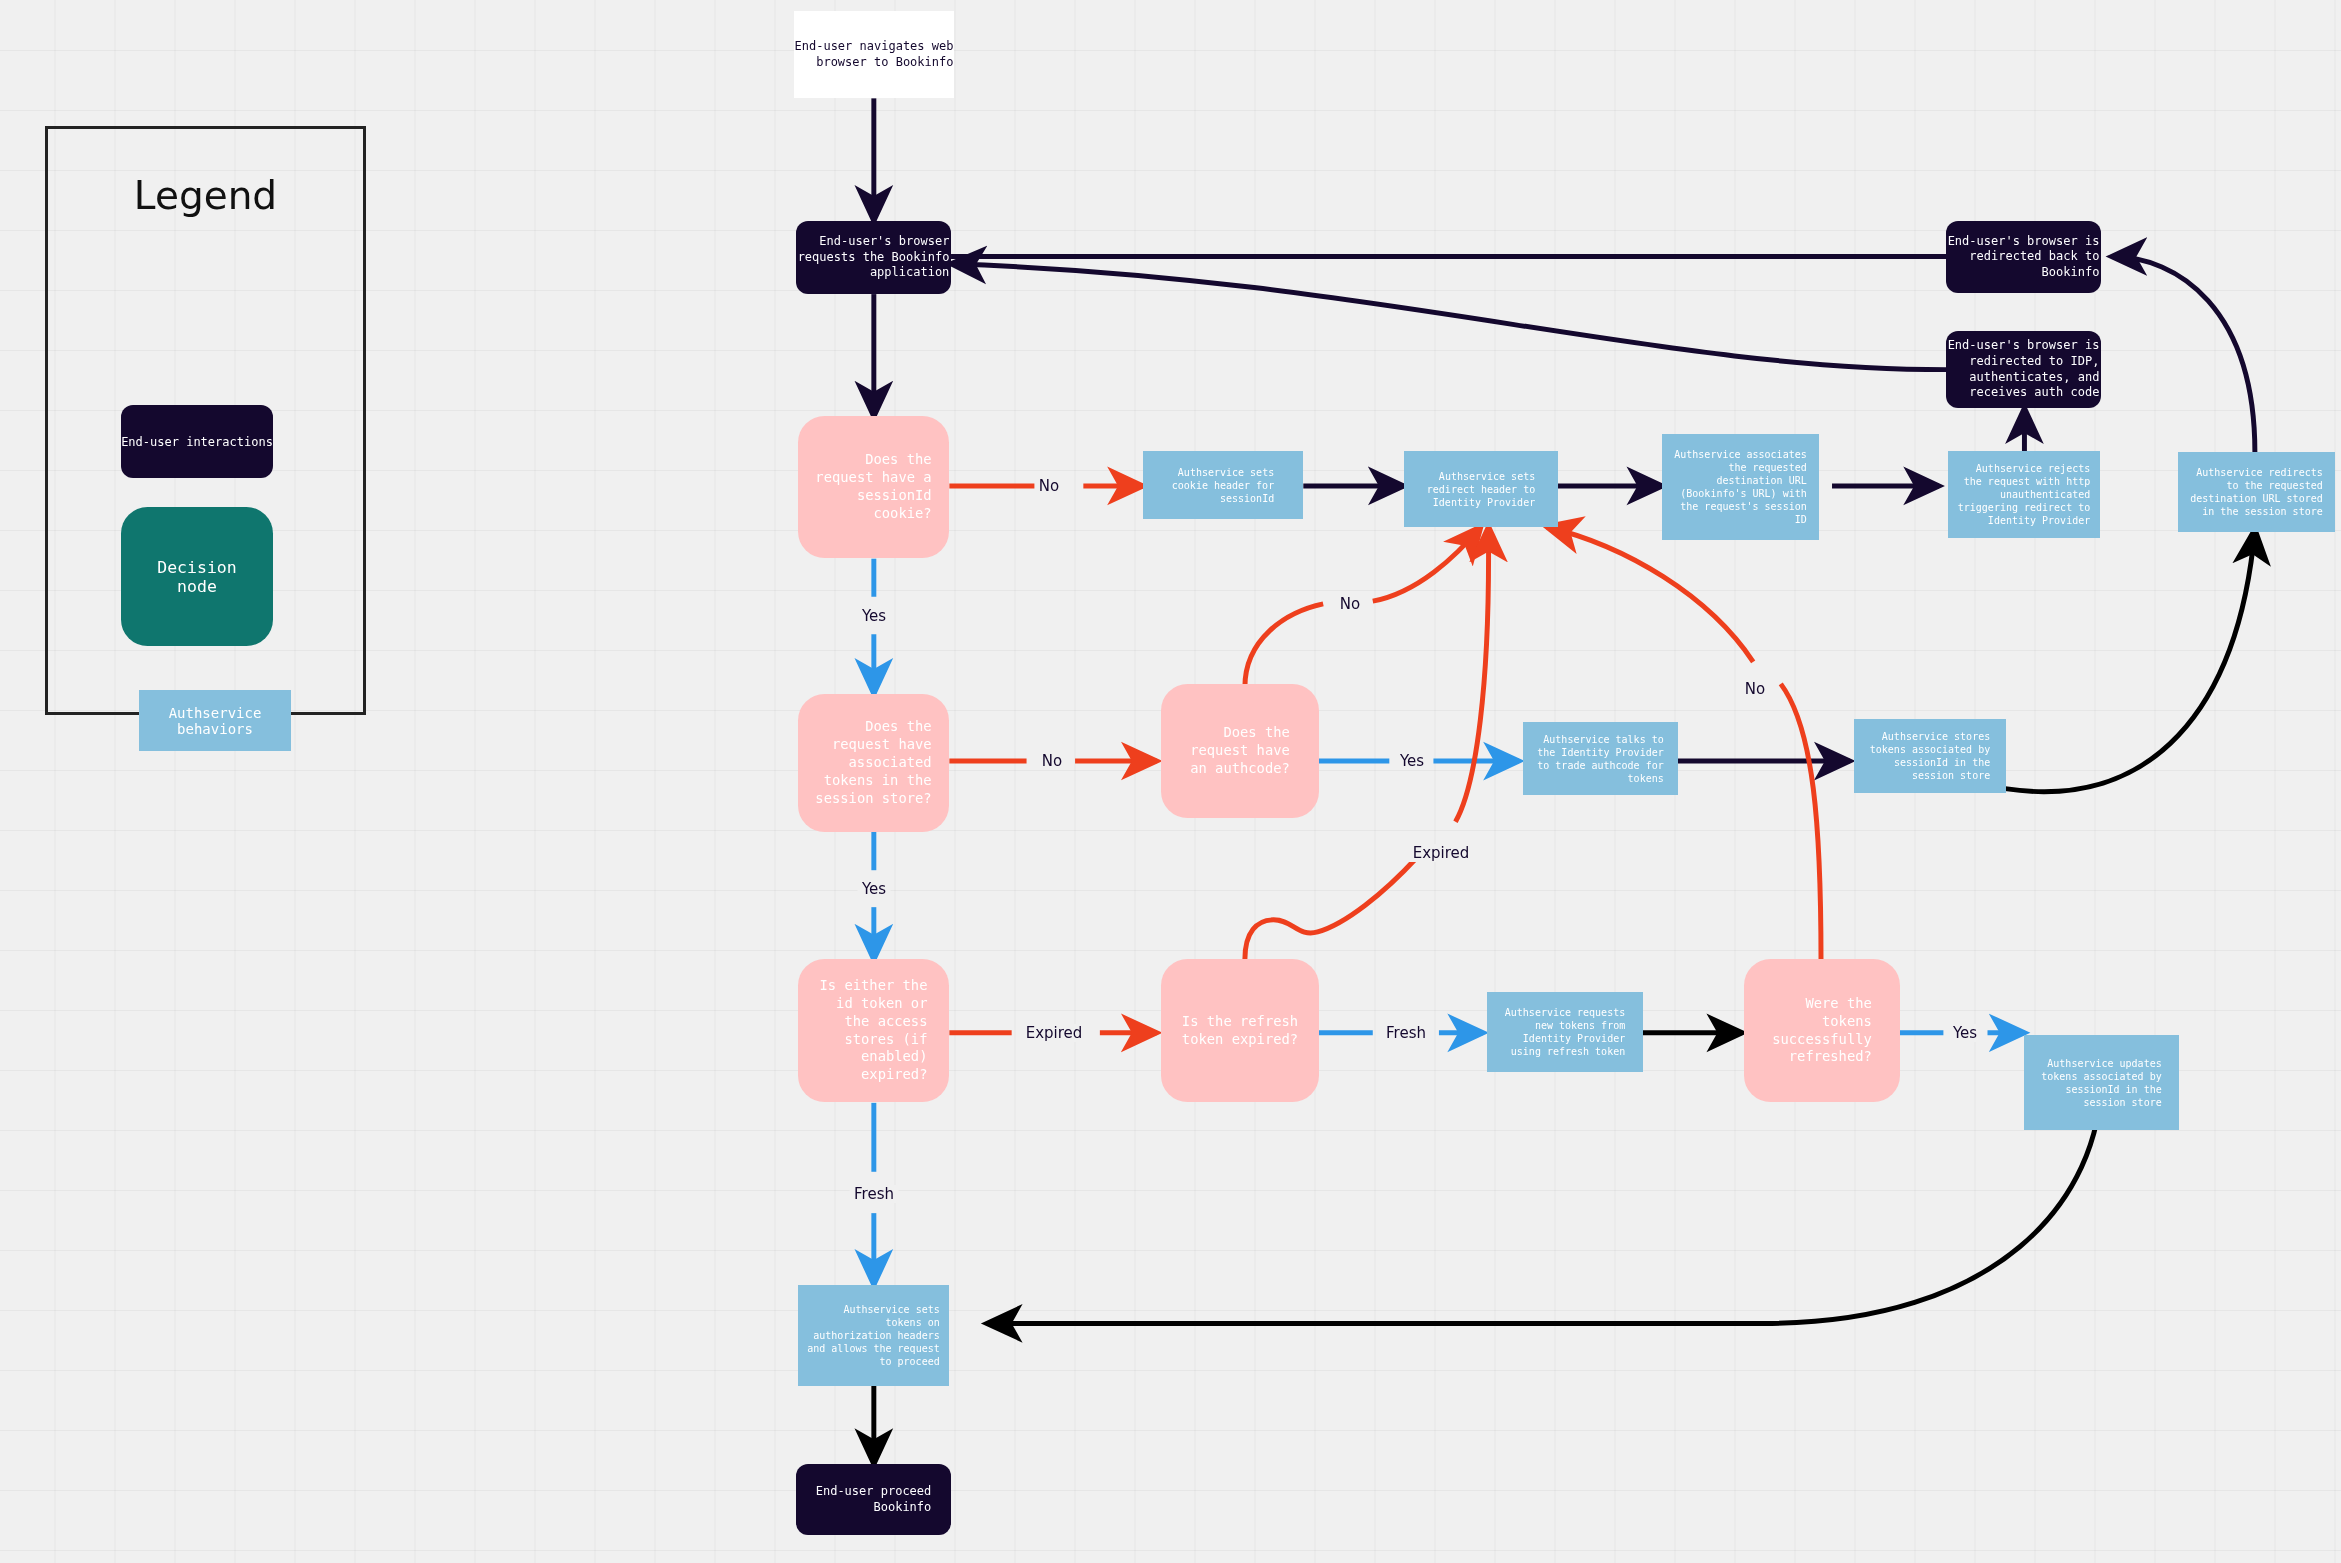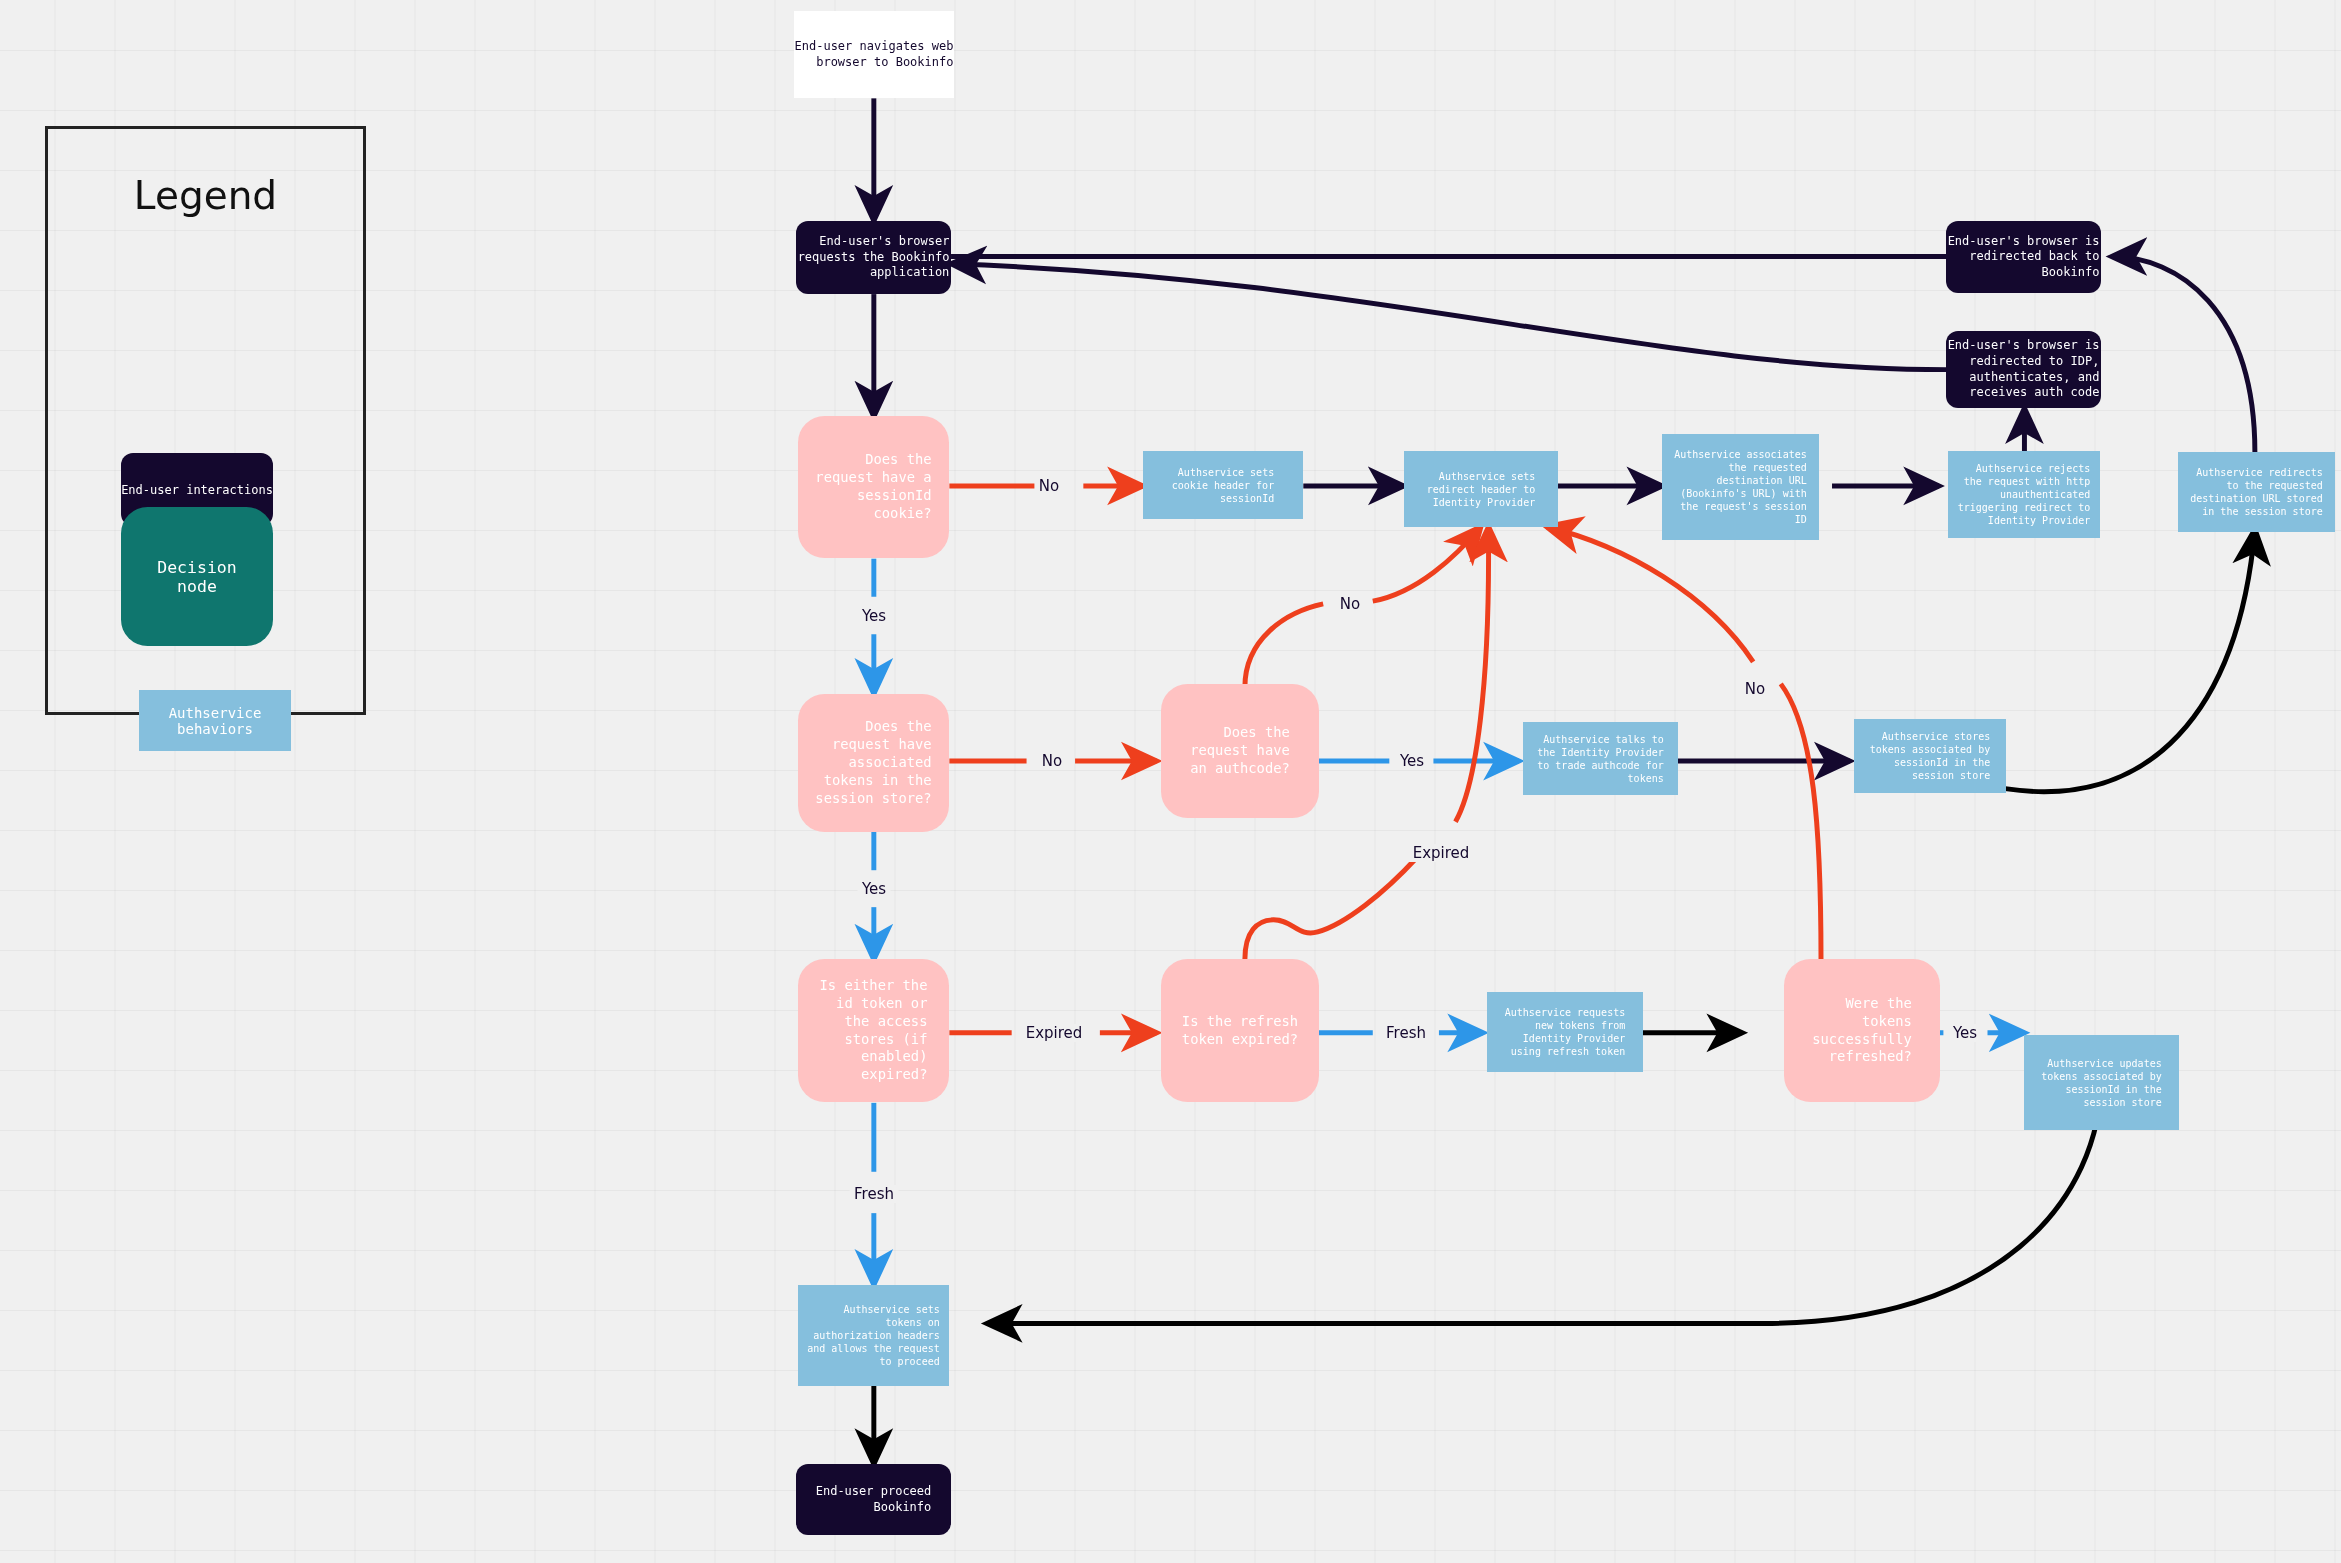--- a/index.html
+++ b/index.html
@@ -75,21 +75,21 @@
     text-align:center;
     font-family:"DejaVu Sans", sans-serif;
     font-size:39px;color:#111;
   }
   .lg-item{
     position:absolute;
     box-sizing:border-box;
     display:flex;align-items:center;justify-content:center;
     text-align:center;white-space:pre-line;color:#fff;
   }
-  #lg-enduser{left:73px;top:276px;width:152px;height:73px;background:#14082e;border-radius:12px;font-size:12px;margin-top:48px;}
+  #lg-enduser{left:73px;top:276px;width:152px;height:73px;background:#14082e;border-radius:12px;font-size:12px;}
   #lg-decision{left:73px;top:378px;width:152px;height:139px;background:#0f766e;border-radius:26.5px;font-size:16.5px;}
   #lg-behavior{left:91px;top:561px;width:152px;height:61px;background:#85bfdd;font-size:14px;}
 </style>
 </head>
 <body>
 
 <div id="grid"></div>
 
 <svg id="edges" viewBox="0 0 4248 2836" xmlns="http://www.w3.org/2000/svg">
   <defs>
@@ -262,21 +262,21 @@
 expired?</div>
 
 <div class="node decision" style="left:1161px;top:959px;width:158px;height:143px;">Is the refresh
 token expired?</div>
 
 <div class="node behavior" style="left:1487px;top:992px;width:156px;height:80px;">Authservice requests
 new tokens from
 Identity Provider
 using refresh token</div>
 
-<div class="node decision" style="left:1744px;top:959px;width:156px;height:143px;margin-left:40px;">Were the
+<div class="node decision" style="left:1744px;top:959px;width:156px;height:143px;">Were the
 tokens
 successfully
 refreshed?</div>
 
 <div class="node behavior" style="left:2024px;top:1035px;width:155px;height:95px;">Authservice updates
 tokens associated by
 sessionId in the
 session store</div>
 
 <div class="node behavior" style="left:798px;top:1285px;width:151px;height:101px;">Authservice sets

